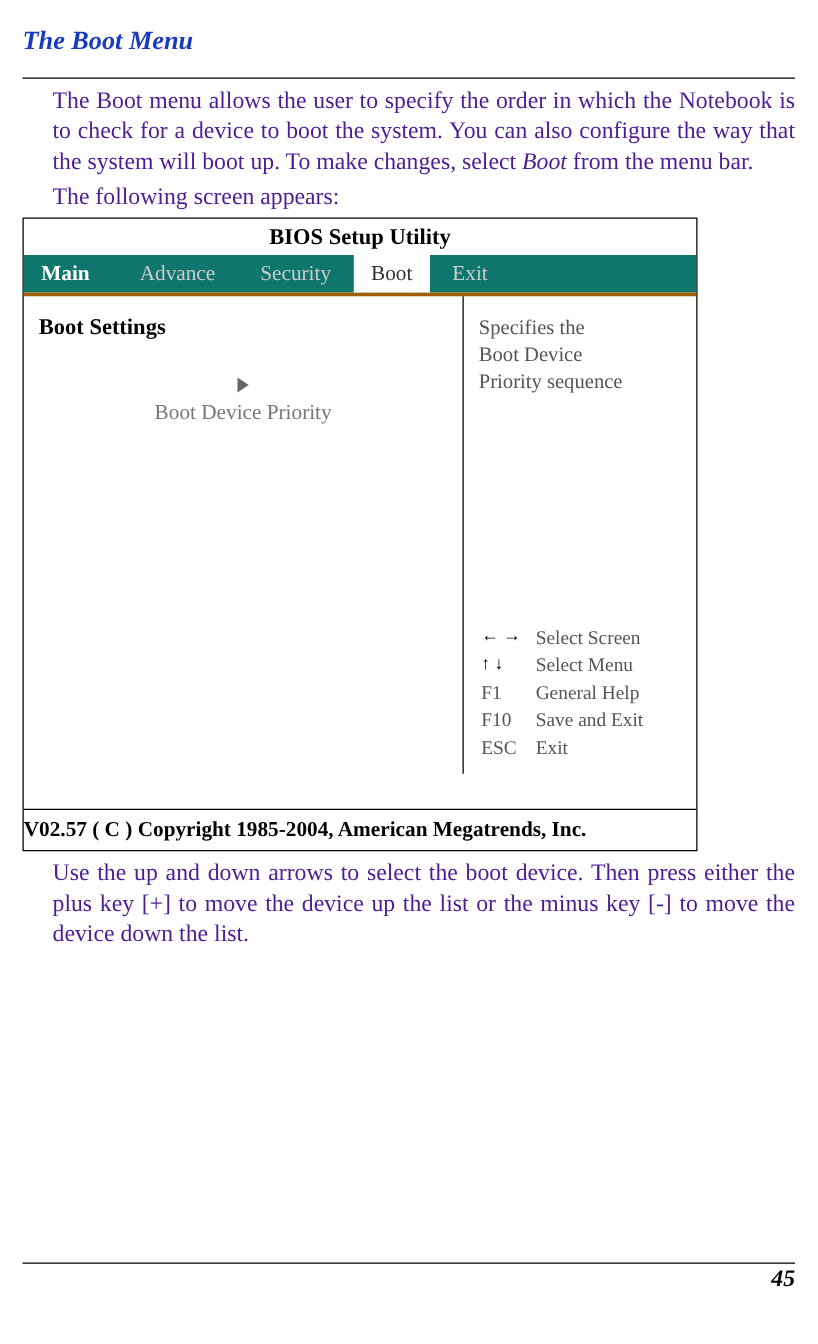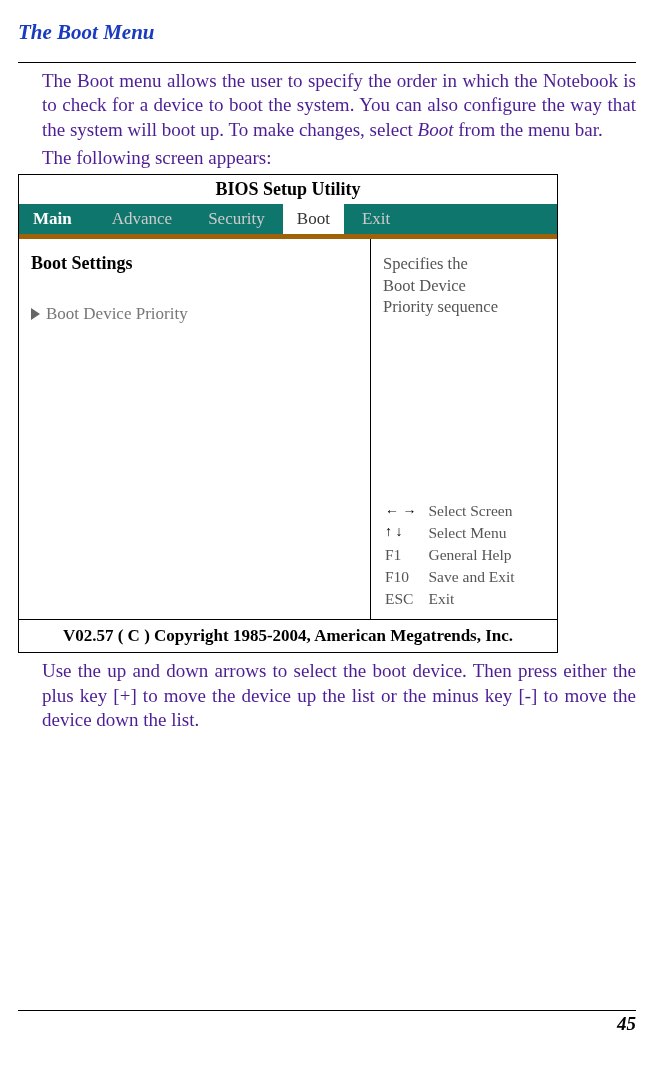--- a/index.html
+++ b/index.html
@@ -62,21 +62,21 @@
       padding-left: 14px;
       padding-right: 22px;
     }
     .bios-menu-item.active {
       background: #fff;
       color: #333;
       padding: 5px 14px;
     }
     .bios-body {
       display: flex;
-      border-top: 5px solid #a16207;
+      border-top: 3px solid #a16207;
       height: 385px;
     }
     .bios-left {
       flex: 1;
       border-right: 1.5px solid #000;
       padding: 14px 12px;
     }
     .bios-right {
       width: 186px;
       padding: 14px 12px 8px 12px;
@@ -91,20 +91,21 @@
       font-size: 18px;
       color: #000;
       margin-bottom: 30px;
     }
     .boot-priority-row {
       color: #777;
       font-size: 17px;
       display: flex;
       align-items: center;
       gap: 6px;
+      flex-direction: column;
     }
     .triangle {
       width: 0; height: 0;
       border-top: 6px solid transparent;
       border-bottom: 6px solid transparent;
       border-left: 9px solid #666;
     }
     .help-top {
       color: #555;
       font-size: 16.5px;
@@ -120,24 +121,25 @@
       vertical-align: top;
       white-space: nowrap;
     }
     .arrow-glyph {
       font-weight: bold;
       font-size: 14px;
       color: #000;
     }
     .bios-footer {
       border-top: 1.5px solid #000;
-      text-align: center;
+      text-align: left;
       font-weight: bold;
       font-size: 17px;
       padding: 6px 0;
+      margin-top: 28px;
     }
     .page-footer {
       position: absolute;
       bottom: 40px;
       left: 18px;
       right: 18px;
       border-top: 1.5px solid #000;
       text-align: right;
       font-weight: bold;
       font-style: italic;

